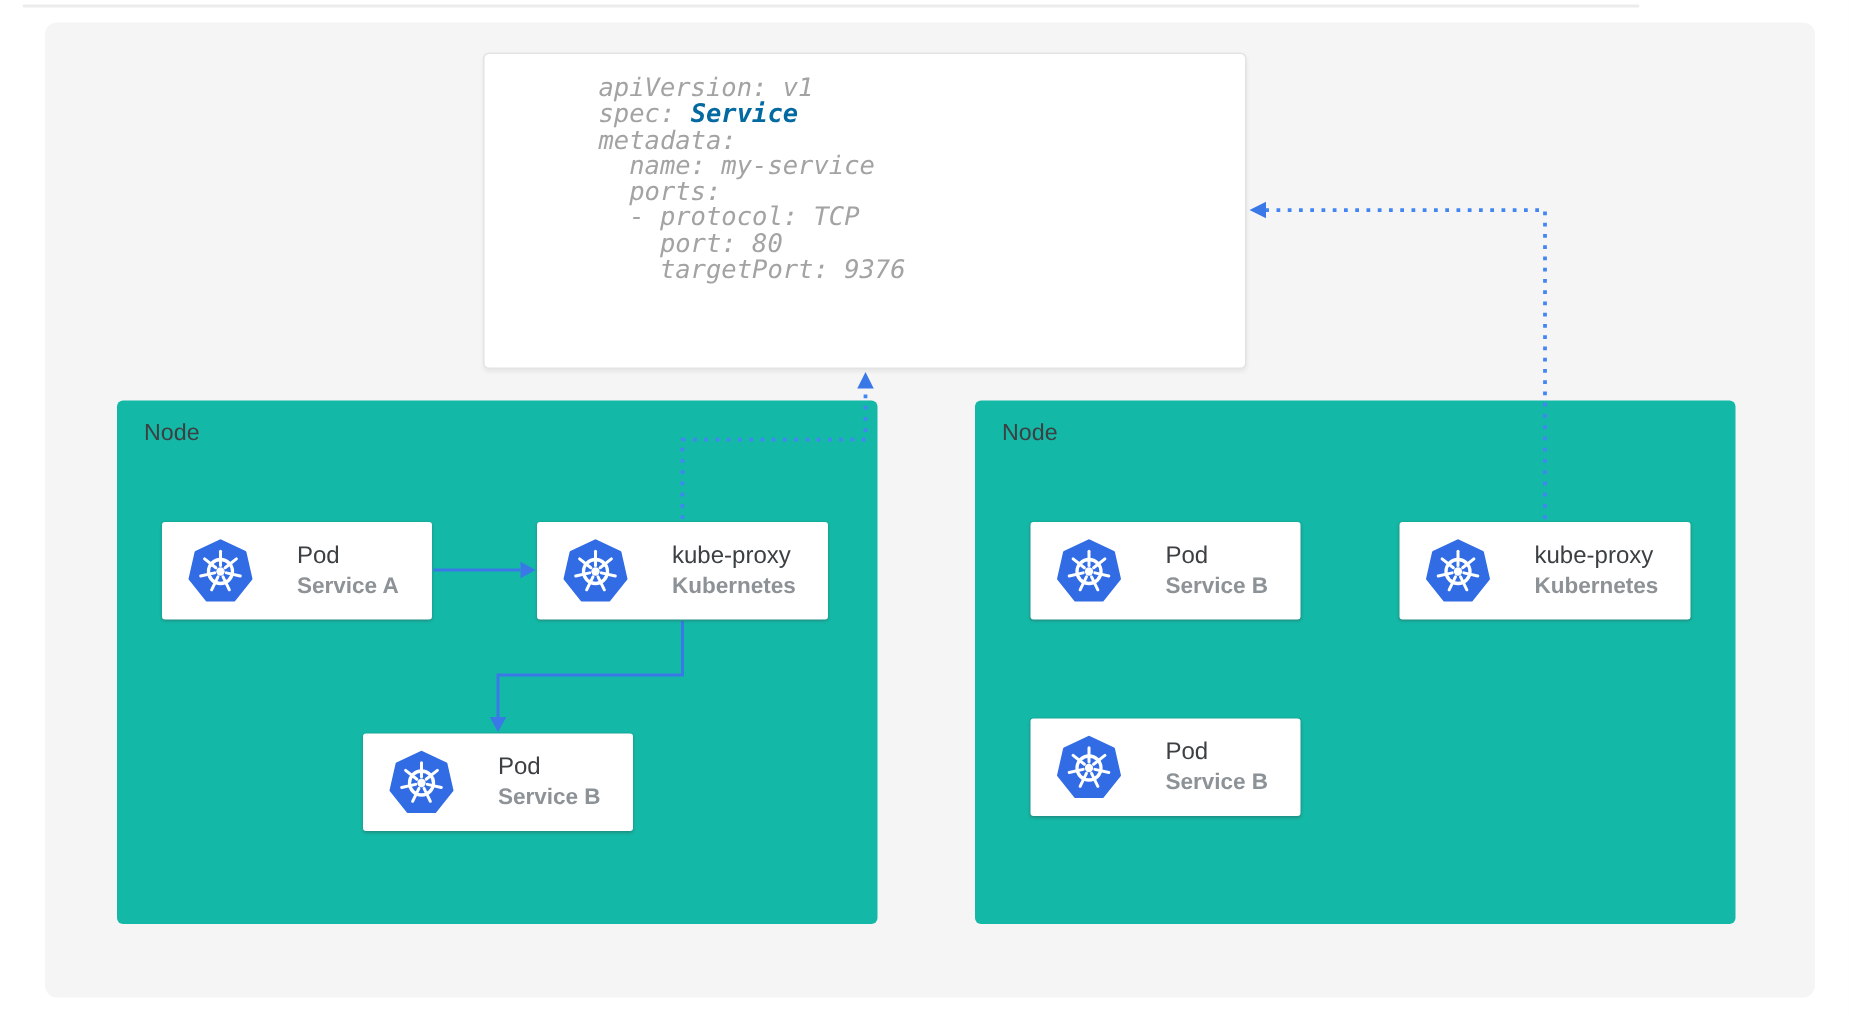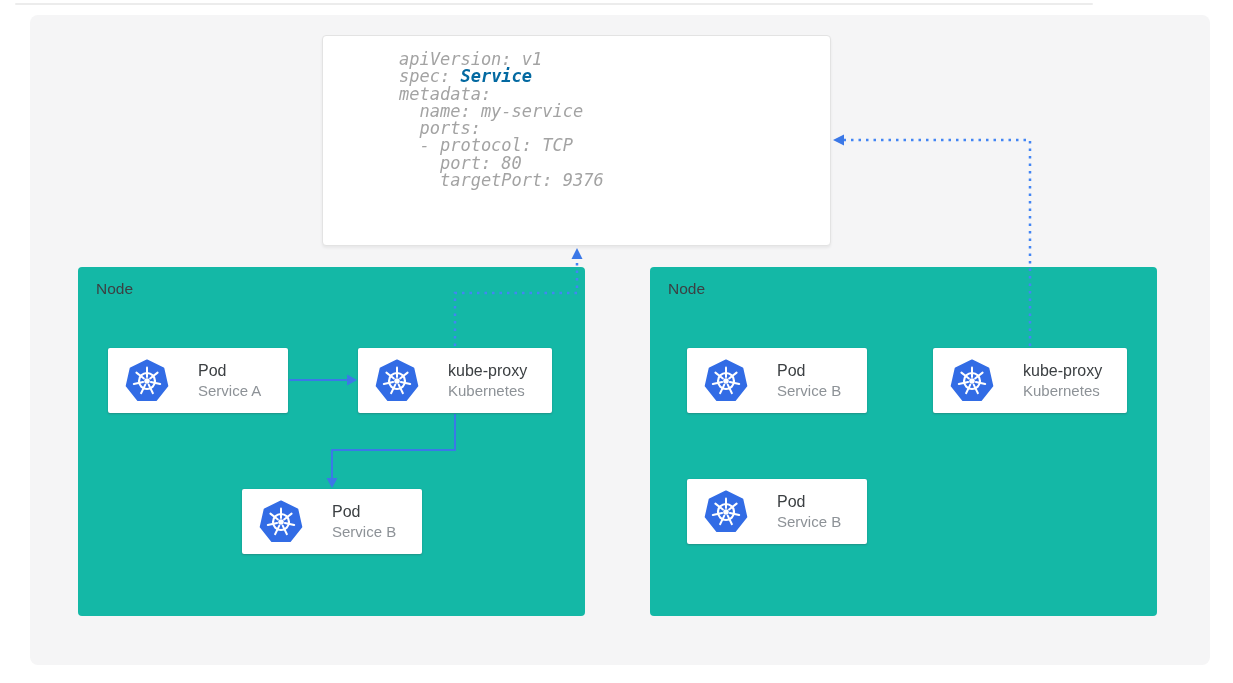--- a/index.html
+++ b/index.html
@@ -72,21 +72,21 @@
     height: 65px;
     display: flex;
     align-items: center;
     background: #ffffff;
     border-radius: 2px;
     box-shadow: 0 1px 2px rgba(60,64,67,0.3), 0 0 1px rgba(60,64,67,0.15);
   }
   .card .icon { width: 44px; height: 44px; margin-left: 17px; flex: 0 0 auto; }
   .card .txt { margin-left: 29px; display: flex; flex-direction: column; }
   .card .title { font-size: 16px; line-height: 21px; color: #3c4043; }
-  .card .subtitle { font-size: 15px; line-height: 20px; color: #8d9297; }
+  .card .subtitle { font-size: 15px; line-height: 20px; color: #8d9297; font-weight: bold; }
 
   .pod-w { width: 180px; }
   .kp-w  { width: 194px; align-items: center; }
 
   .card-l1 { left: 108px; top: 348px; }
   .card-l2 { left: 358px; top: 348px; }
   .card-l3 { left: 242px; top: 489px; }
   .card-r1 { left: 687px; top: 348px; }
   .card-r2 { left: 933px; top: 348px; }
   .card-r3 { left: 687px; top: 479px; }

